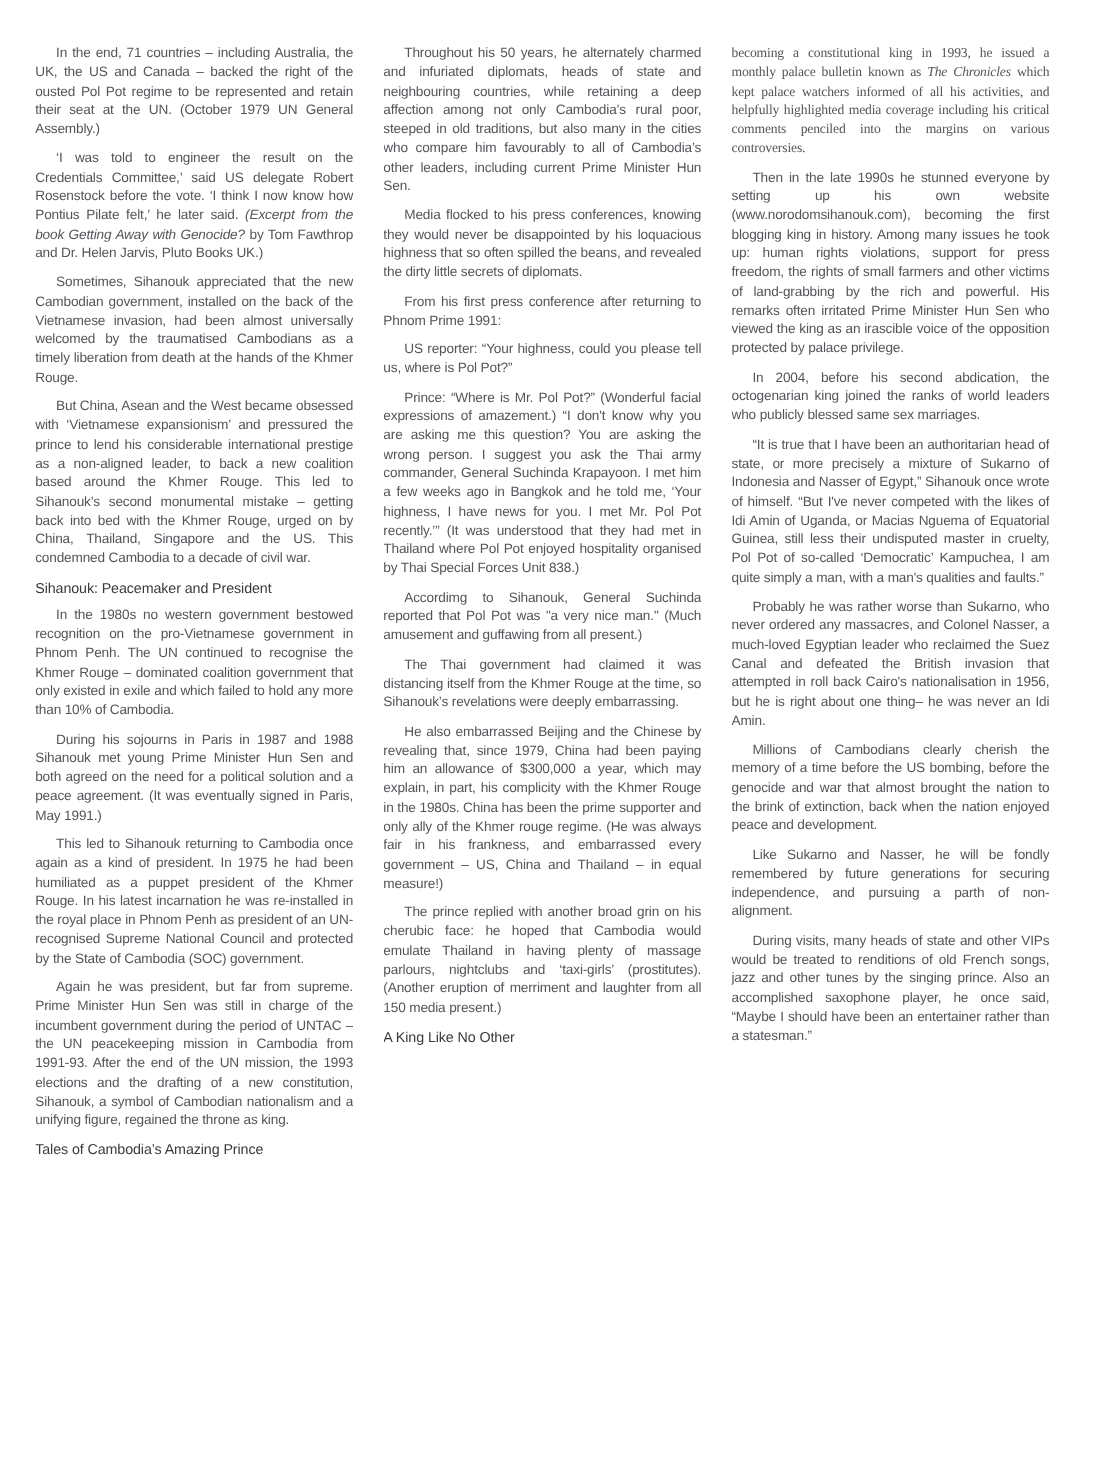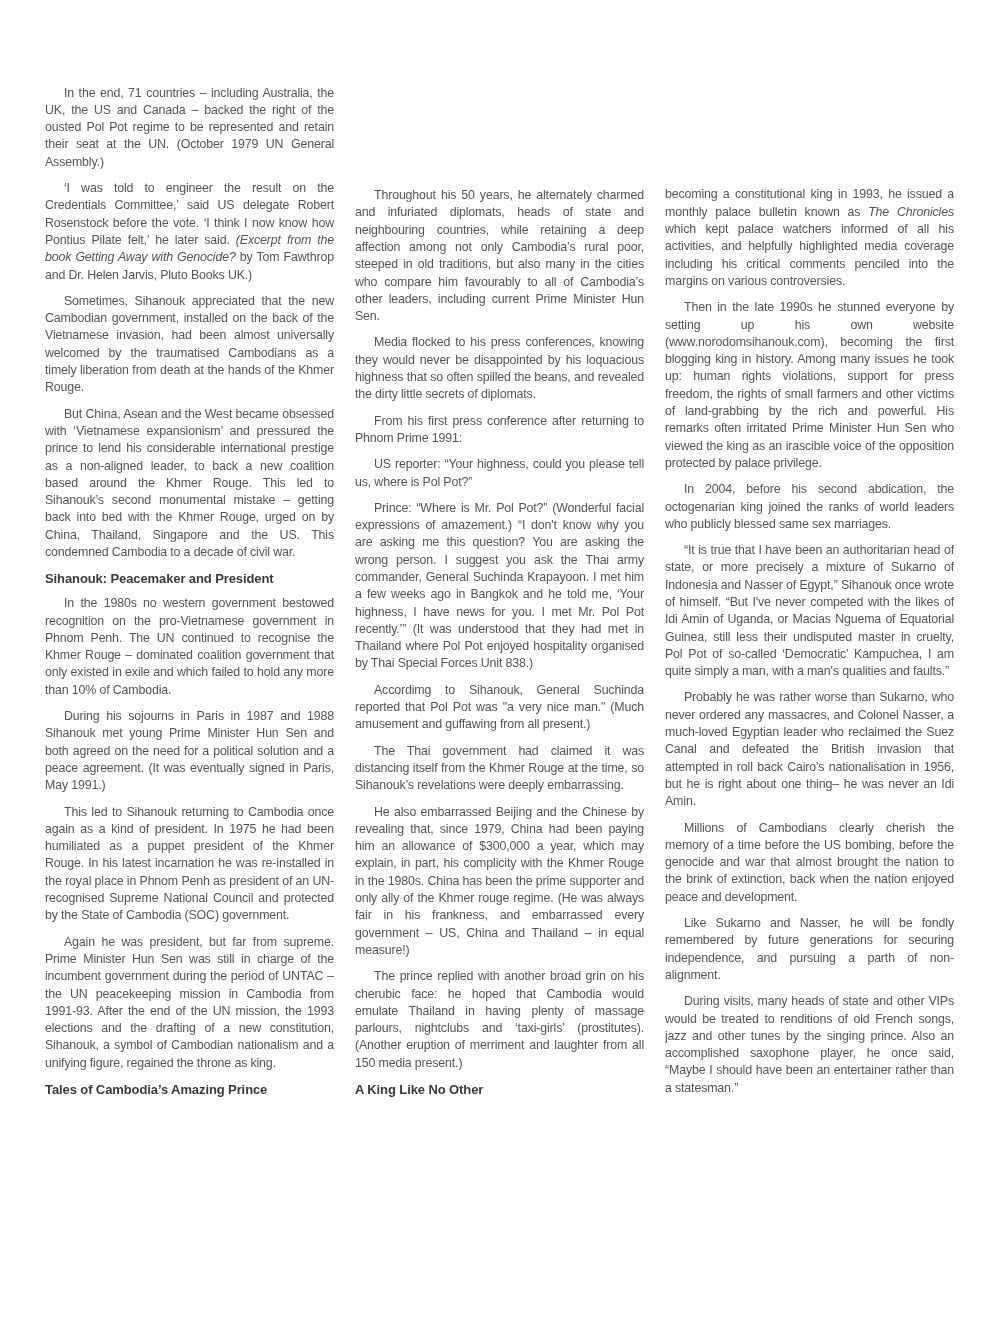--- a/index.html
+++ b/index.html
@@ -10,50 +10,50 @@
   body {
     width: 1000px;
     height: 1338px;
     font-family: "Liberation Sans", sans-serif;
     overflow: hidden;
   }
   .page {
     box-sizing: border-box;
     width: 1000px;
     height: 1130px;
-    padding: 40px 46px 24px 45px;
+    padding: 40px 46px 24px 32px;
     display: flex;
     justify-content: space-between;
     overflow: hidden;
     background: #ffffff;
-    align-items: flex-end;
   }
   .col {
     width: 289px;
     flex: 0 0 289px;
     overflow: hidden;
   }
   .col p {
     margin: 0 0 9px 0;
     font-size: 12.4px;
     line-height: 17.3px;
     letter-spacing: -0.15px;
     color: #54555a;
     text-align: justify;
     text-indent: 19px;
   }
   .col p.no-indent {
     text-indent: 0;
+    font-family: Liberation Serif, serif;
   }
   .col h3 {
     margin: 4px 0 8px 0;
     font-size: 13px;
     line-height: 17px;
     letter-spacing: -0.1px;
-    font-weight: bold;
+    font-weight: normal;
     color: #393a3d;
     text-align: left;
   }
   .col i {
     font-style: italic;
   }
 </style>
 </head>
 <body>
 

